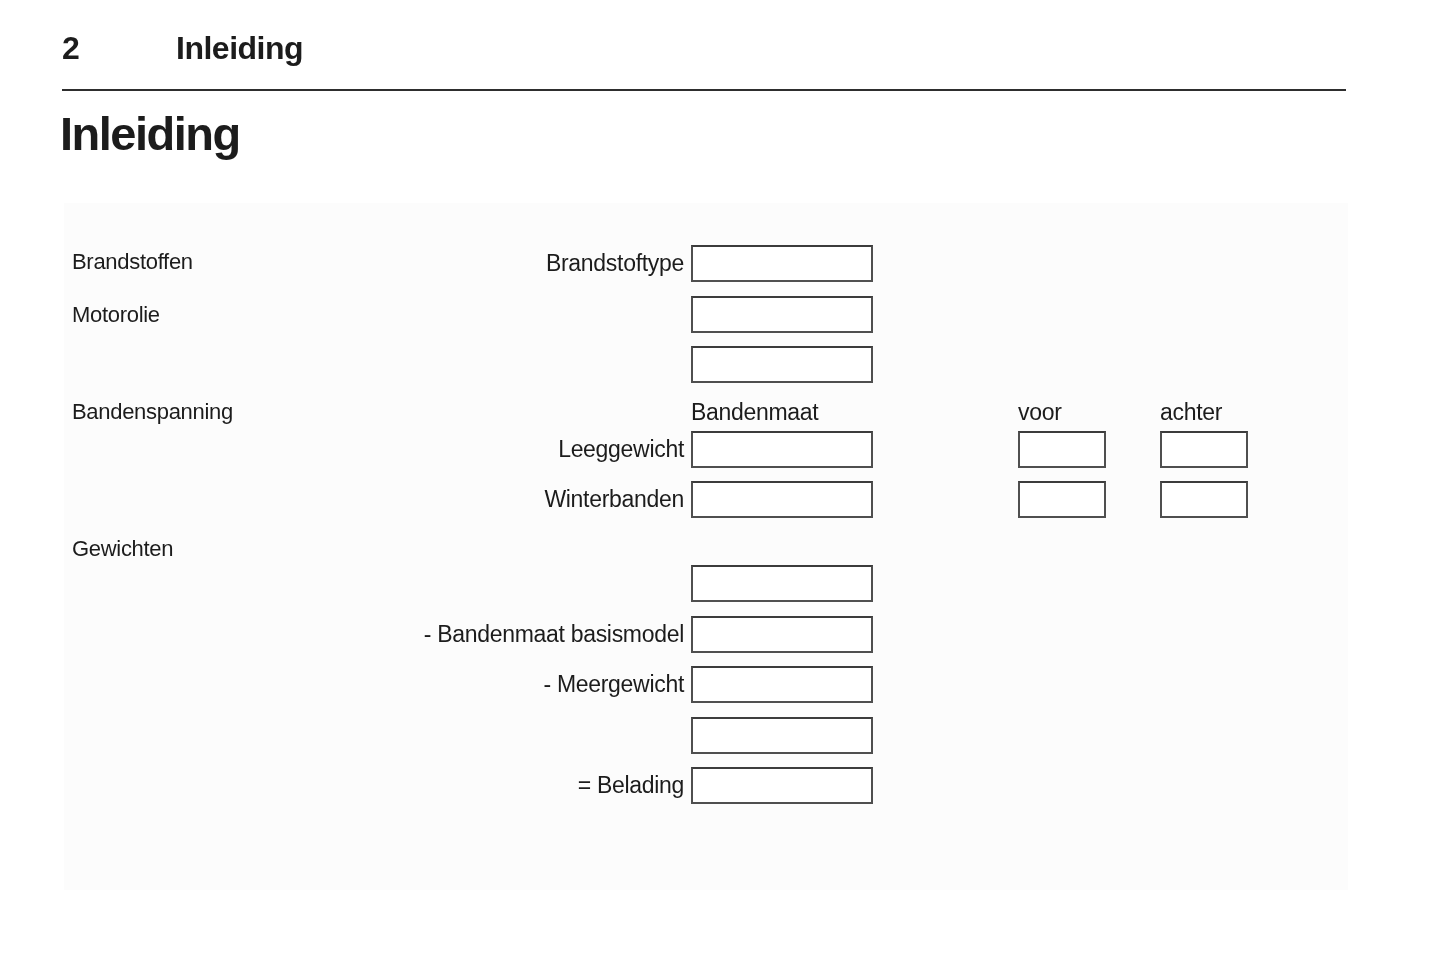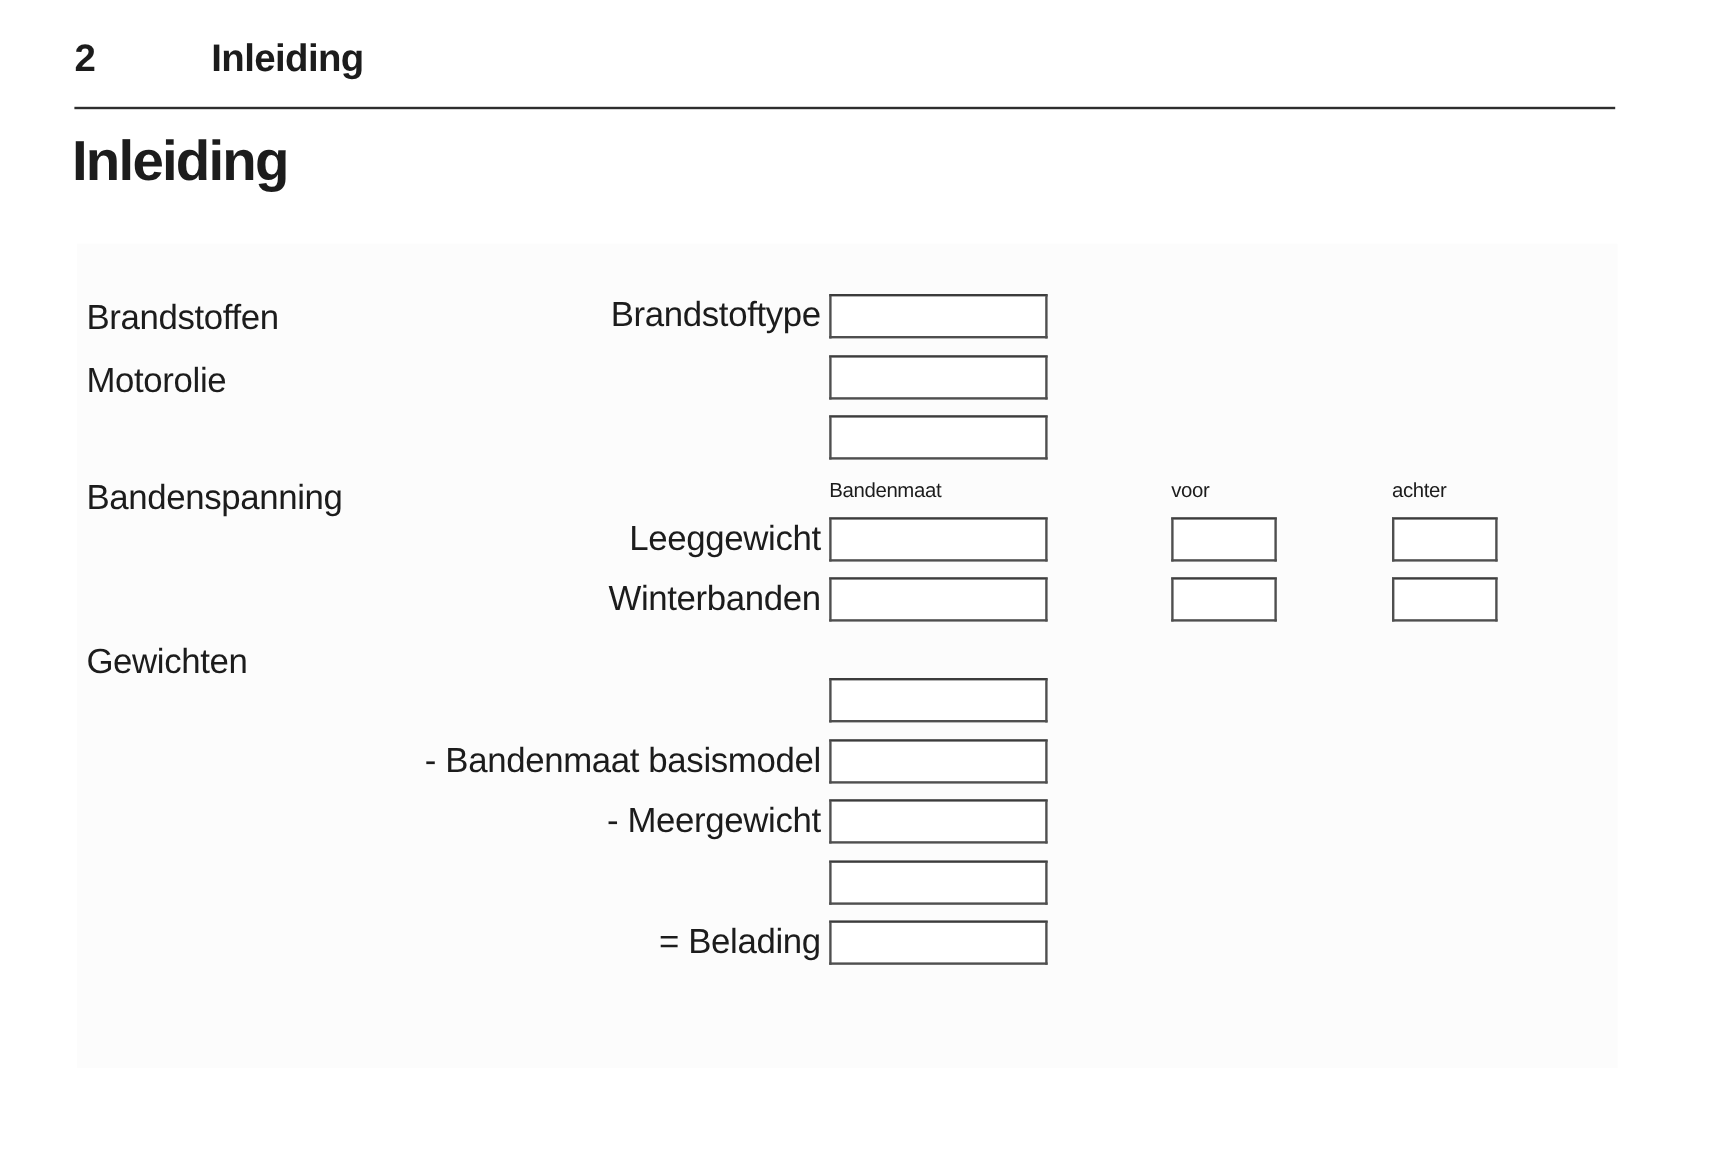--- a/index.html
+++ b/index.html
@@ -28,47 +28,47 @@
     position:absolute; left:60px; top:106px;
     font-size:47px; font-weight:bold; letter-spacing:-1.5px;
   }
   .panel {
     position:absolute; left:64px; top:203px;
     width:1284px; height:687px;
     background:#fcfcfc;
   }
   .sec {
     position:absolute; left:8px;
-    font-size:29px; letter-spacing:-0.3px;
+    font-size:22px; letter-spacing:-0.3px;
     white-space:nowrap;
   }
   .flabel {
     position:absolute; left:0; width:620px; height:37px;
-    text-align:right; font-size:29px; letter-spacing:-0.3px;
+    text-align:right; font-size:23px; letter-spacing:-0.3px;
     line-height:37px; white-space:nowrap;
   }
   .col {
     position:absolute;
-    font-size:17px; letter-spacing:-0.3px;
+    font-size:23px; letter-spacing:-0.3px;
     white-space:nowrap;
   }
   .box {
     position:absolute;
     width:182px; height:37px;
     background:#ffffff;
     border:2px solid #4f4f4f;
     border-top-color:#3c3c3c;
     font-family:"Liberation Sans", sans-serif;
     font-size:21px; color:#1c1c1c;
     padding:0 7px;
     outline:none;
   }
   .box.small { width:88px; }
   .c-wide  { left:627px; }
-  .c-voor  { left:912px; }
+  .c-voor  { left:954px; }
   .c-achter{ left:1096px;text-align:right; }
 </style>
 </head>
 <body>
 
 <div class="page">
 
   <div class="hdr-num">2</div>
   <div class="hdr-chapter">Inleiding</div>
   <div class="rule"></div>

